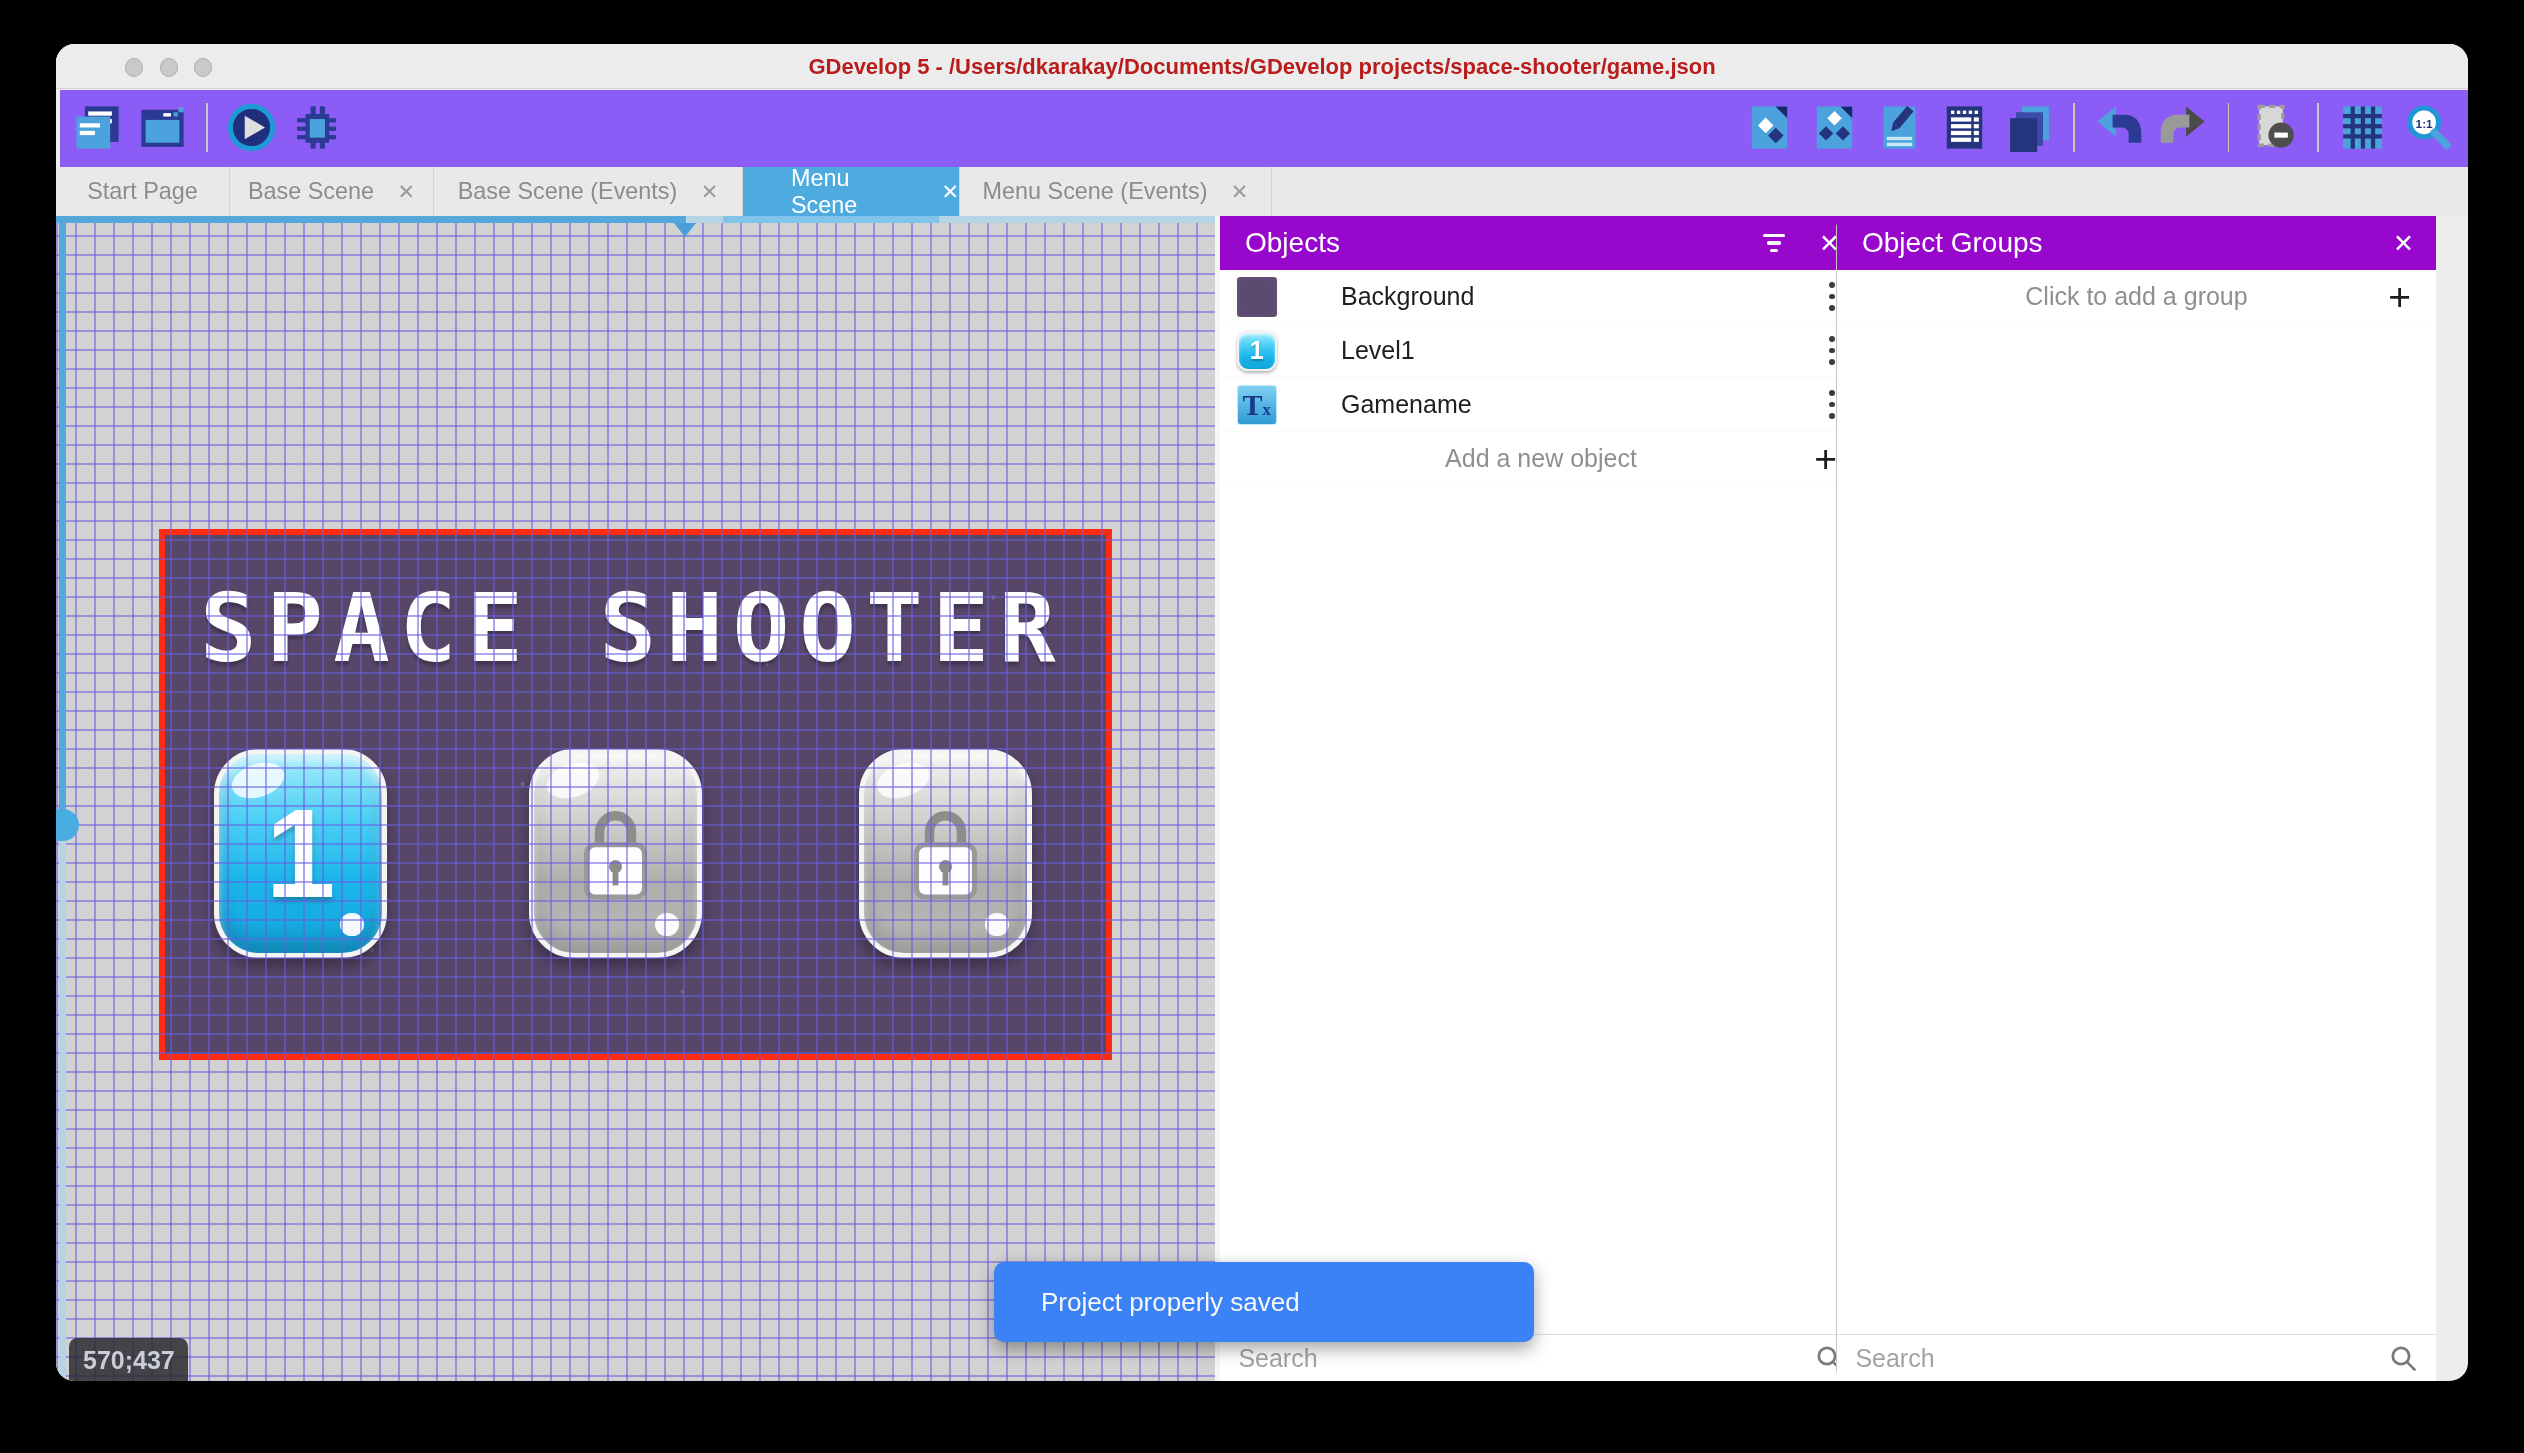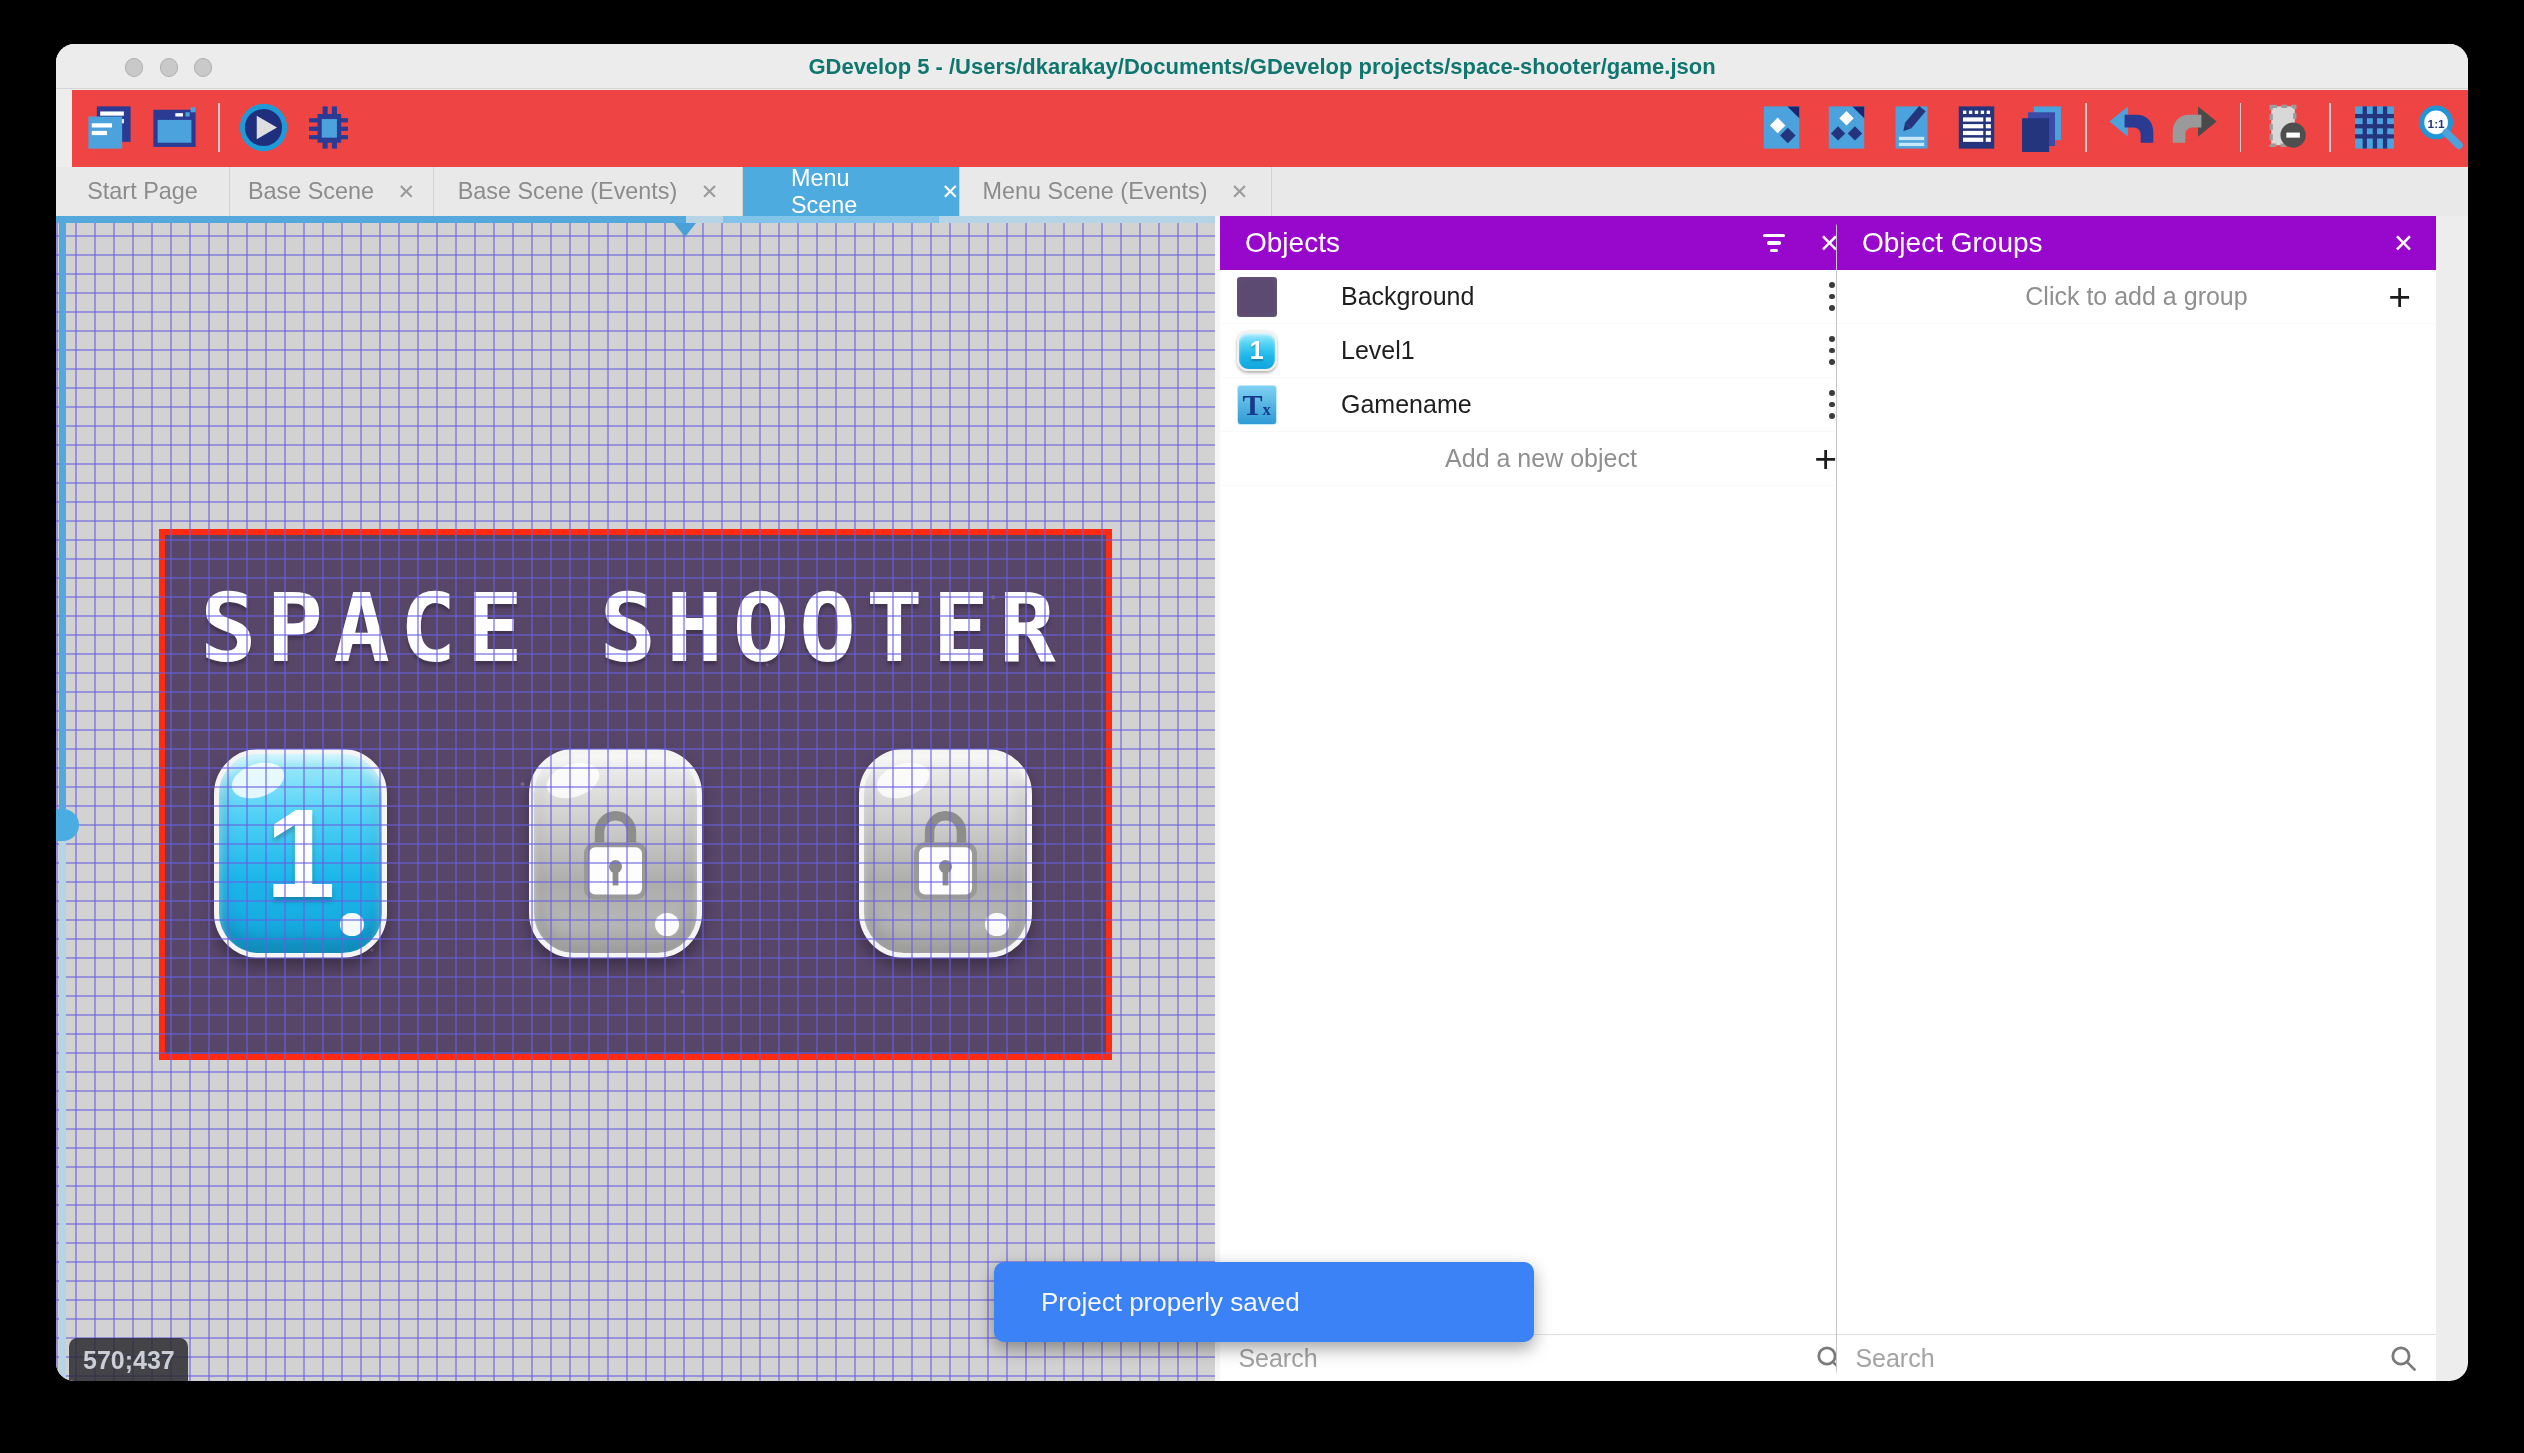--- a/index.html
+++ b/index.html
@@ -11,24 +11,24 @@
             background:#EDEDED; border-radius:18.4px; overflow:hidden;
             box-shadow:0 25px 75px rgba(0,0,0,.8); }
 
   
   .titlebar { position:absolute; left:0; top:0; width:100%; height:45px; background:#ECECEC;
               border-bottom:0.8px solid #D6D6D6; }
   .traffic { position:absolute; top:14.2px; width:18.4px; height:18.4px; border-radius:50%;
              background:#C9C9C9; border:0.8px solid #AFAFAF; }
   .t1{left:69px;} .t2{left:104px;} .t3{left:138px;}
   .title-text { position:absolute; left:0; right:0; top:0; height:45px; line-height:45px;
-                text-align:center; font-size:22px; font-weight:bold; color:#0f766e; }
-
-  
-  .toolbar { position:absolute; left:16px; top:46px; width:100%; height:77px; background:#ef4444; }
+                text-align:center; font-size:22px; font-weight:bold; color:#b91c1c; }
+
+  
+  .toolbar { position:absolute; left:4px; top:46px; width:100%; height:77px; background:#8b5cf6; }
   .tb-left { position:absolute; left:12.6px; top:12.6px; display:flex; align-items:center; gap:16px; }
   .tb-right { position:absolute; right:20px; top:12.6px; display:flex; align-items:center; gap:16px; }
   .tb-icon { width:49px; height:49px; }
   .tb-sep { width:1.7px; height:49px; background:#C9C9C9; margin:0 3.3px; }
 
   
   .tabbar { position:absolute; left:0; top:123px; width:100%; height:49px; background:#E9E9E9; display:flex; }
   .tab { height:49px; display:flex; align-items:center; justify-content:center;
          border-right:0.8px solid #D2D2D2; color:#8C8C8C; font-size:23.4px; gap:23.4px; }
   .tab .x { font-size:21px; color:#9A9A9A; }

